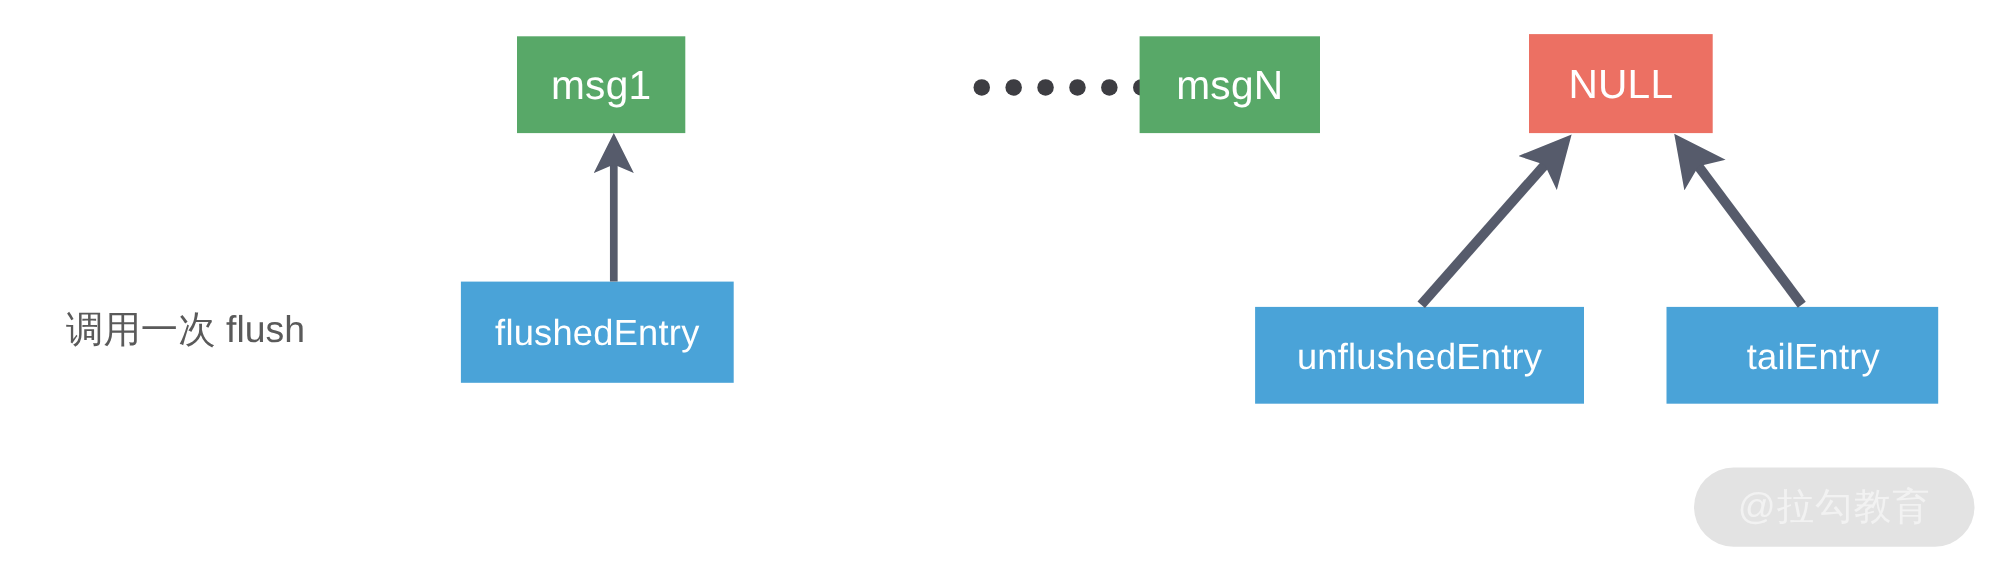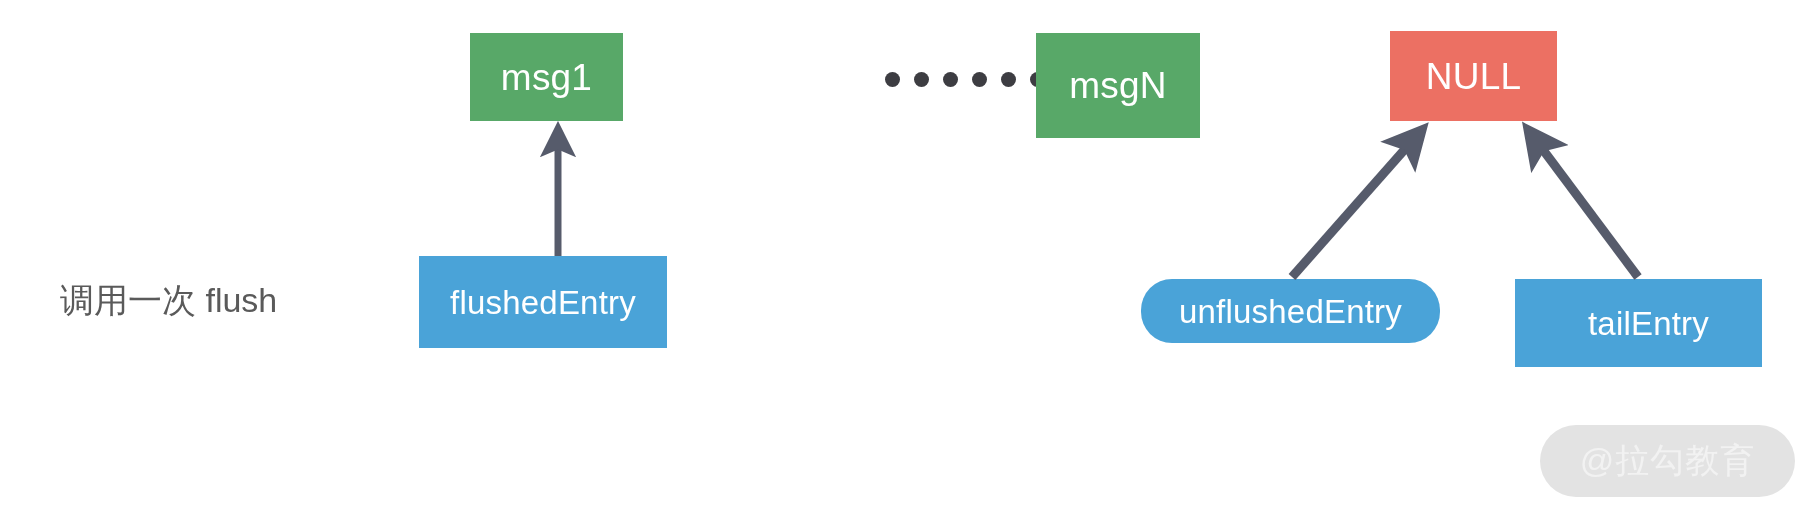--- a/index.html
+++ b/index.html
@@ -95,33 +95,33 @@
 
   <div class="ellipsis-dots" style="left:885px; top:72px;">
     <span class="dot"></span>
     <span class="dot"></span>
     <span class="dot"></span>
     <span class="dot"></span>
     <span class="dot"></span>
     <span class="dot"></span>
   </div>
 
-  <div class="node green msg-label" style="left:1036px; top:33px; width:164px; height:105px;">
+  <div class="node green msg-label" style="left:1036px; top:33px; width:164px; height:88px;">
     <span>msgN</span>
   </div>
 
   <div class="node red null-label" style="left:1390px; top:31px; width:167px; height:90px;text-align:center;">
     <span>NULL</span>
   </div>
 
   <div class="node blue entry-label" style="left:419px; top:256px; width:248px; height:92px;">
     <span>flushedEntry</span>
   </div>
 
-  <div class="node blue entry-label" style="left:1141px; top:279px; width:299px; height:64px;border-radius:31px;">
+  <div class="node blue entry-label" style="left:1141px; top:279px; width:299px; height:88px;">
     <span>unflushedEntry</span>
   </div>
 
   <div class="node blue entry-label" style="left:1515px; top:279px; width:247px; height:88px;padding-left:20px;">
     <span>tailEntry</span>
   </div>
 
   <svg id="arrows" viewBox="0 0 1818 515">
     <defs>
       <marker id="ah" markerWidth="5.2" markerHeight="5.2" refX="3.9" refY="2.6" orient="auto" markerUnits="strokeWidth">

